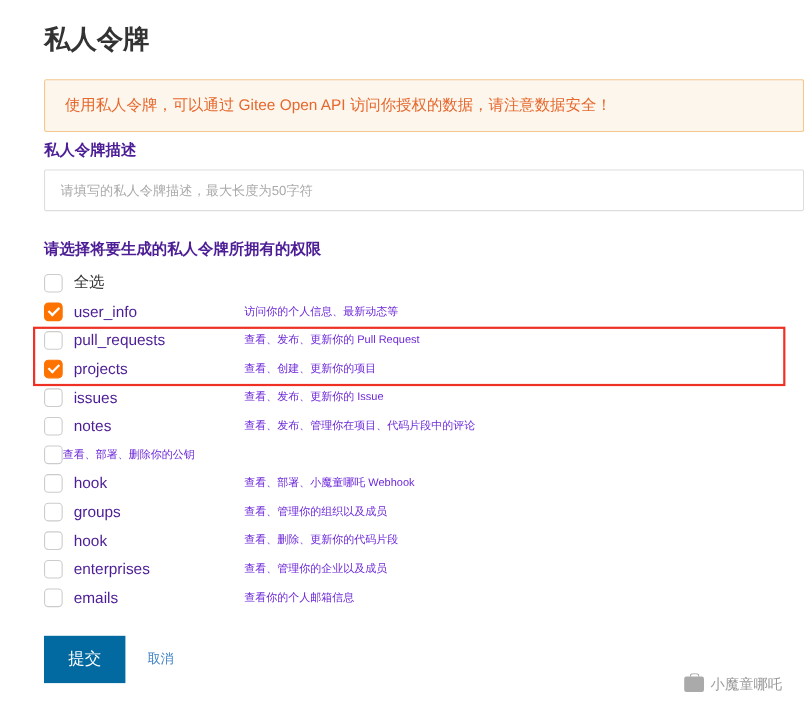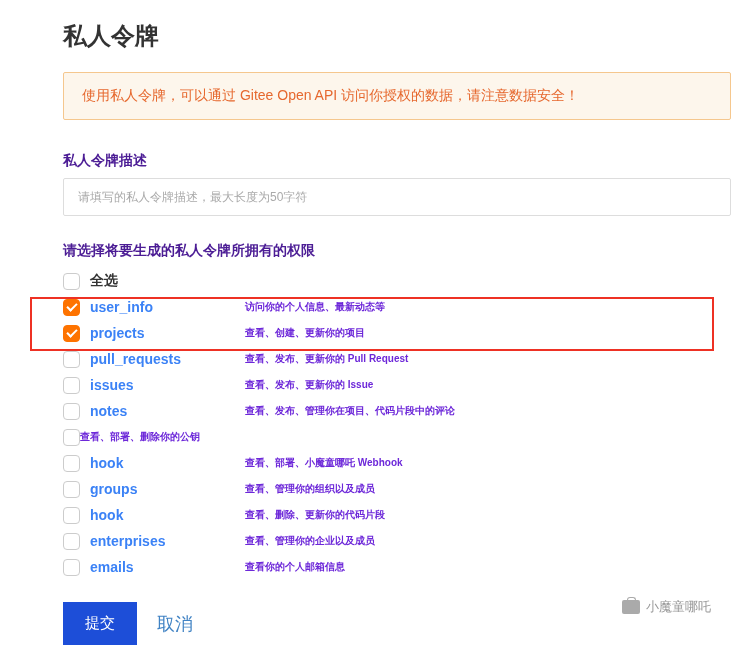--- a/index.html
+++ b/index.html
@@ -9,35 +9,35 @@
     }
     body {
       font-family: "Microsoft YaHei", "PingFang SC", sans-serif;
       background: #fff;
       width: 731px;
       height: 660px;
       overflow: hidden;
       position: relative;
     }
     .container {
-      padding: 20px 0 0 63px;
+      padding: 20px 0 0 40px;
     }
     .page-title {
       font-size: 24px;
       font-weight: bold;
       color: #333;
       margin-bottom: 20px;
     }
     .notice-box {
       border: 1px solid #f5c78e;
       background: #fdf6ec;
       color: #e6682e;
       padding: 14px 18px;
       font-size: 14px;
-      margin-bottom: 32px;
+      margin-bottom: 8px;
       border-radius: 2px;
     }
     .notice-box a {
       color: #e6682e;
       text-decoration: none;
     }
     .section-label {
       font-size: 14px;
       font-weight: bold;
       color: #4c1d95;
@@ -54,21 +54,20 @@
       font-family: inherit;
     }
     .desc-input::placeholder {
       color: #aaa;
     }
     .input-wrap {
       margin-bottom: 26px;
     }
     .perm-list {
       margin-top: 8px;
-      font-weight: bold;
     }
     .perm-row {
       display: flex;
       align-items: center;
       padding: 2px 0;
       height: 26px;
     }
     .checkbox {
       width: 17px;
       height: 17px;
@@ -91,21 +90,21 @@
       height: 8px;
       border: solid white;
       border-width: 0 2px 2px 0;
       transform: rotate(45deg);
       margin-top: -2px;
     }
     .perm-key {
       margin-left: 10px;
       width: 155px;
       font-size: 14px;
-      color: #3b82f6;
+      color: #4c1d95;
     }
     .perm-desc {
       font-size: 10px;
       color: #6d28d9;
     }
     .select-all-label {
       margin-left: 10px;
       font-size: 14px;
       color: #333;
     }
@@ -118,41 +117,41 @@
       border: 2px solid #ee3124;
       pointer-events: none;
     }
     .actions {
       margin-top: 22px;
       display: flex;
       align-items: center;
       gap: 20px;
     }
     .btn-submit {
-      background: #1d4ed8;
+      background: #0369a1;
       color: #fff;
       border: none;
       padding: 12px 22px;
       font-size: 15px;
       cursor: pointer;
       font-family: Liberation Serif, serif;
     }
     .btn-cancel {
       color: #4183c4;
-      font-size: 18px;
+      font-size: 12px;
       cursor: pointer;
       background: none;
       border: none;
       font-family: inherit;
       text-align: center;
     }
     .watermark {
       position: absolute;
       right: 20px;
-      bottom: 44px;
+      bottom: 29px;
       display: flex;
       align-items: center;
       gap: 6px;
       color: #999;
       font-size: 13px;
       text-align: center;
     }
     .watermark-icon {
       width: 18px;
       height: 14px;
@@ -195,28 +194,28 @@
       <span class="checkbox"></span>
       <span class="select-all-label">全选</span>
     </div>
     <div id="perm-items">
         <div class="perm-row">
           <span class="checkbox checked"></span>
           <span class="perm-key">user_info</span>
           <span class="perm-desc">访问你的个人信息、最新动态等</span>
         </div>
         <div class="perm-row">
+          <span class="checkbox"></span>
+          <span class="perm-key">pull_requests</span>
+          <span class="perm-desc">查看、发布、更新你的 Pull Request</span>
+        </div>
+        <div class="perm-row">
           <span class="checkbox checked"></span>
           <span class="perm-key">projects</span>
           <span class="perm-desc">查看、创建、更新你的项目</span>
-        </div>
-        <div class="perm-row">
-          <span class="checkbox"></span>
-          <span class="perm-key">pull_requests</span>
-          <span class="perm-desc">查看、发布、更新你的 Pull Request</span>
         </div>
         <div class="perm-row">
           <span class="checkbox"></span>
           <span class="perm-key">issues</span>
           <span class="perm-desc">查看、发布、更新你的 Issue</span>
         </div>
         <div class="perm-row">
           <span class="checkbox"></span>
           <span class="perm-key">notes</span>
           <span class="perm-desc">查看、发布、管理你在项目、代码片段中的评论</span>

